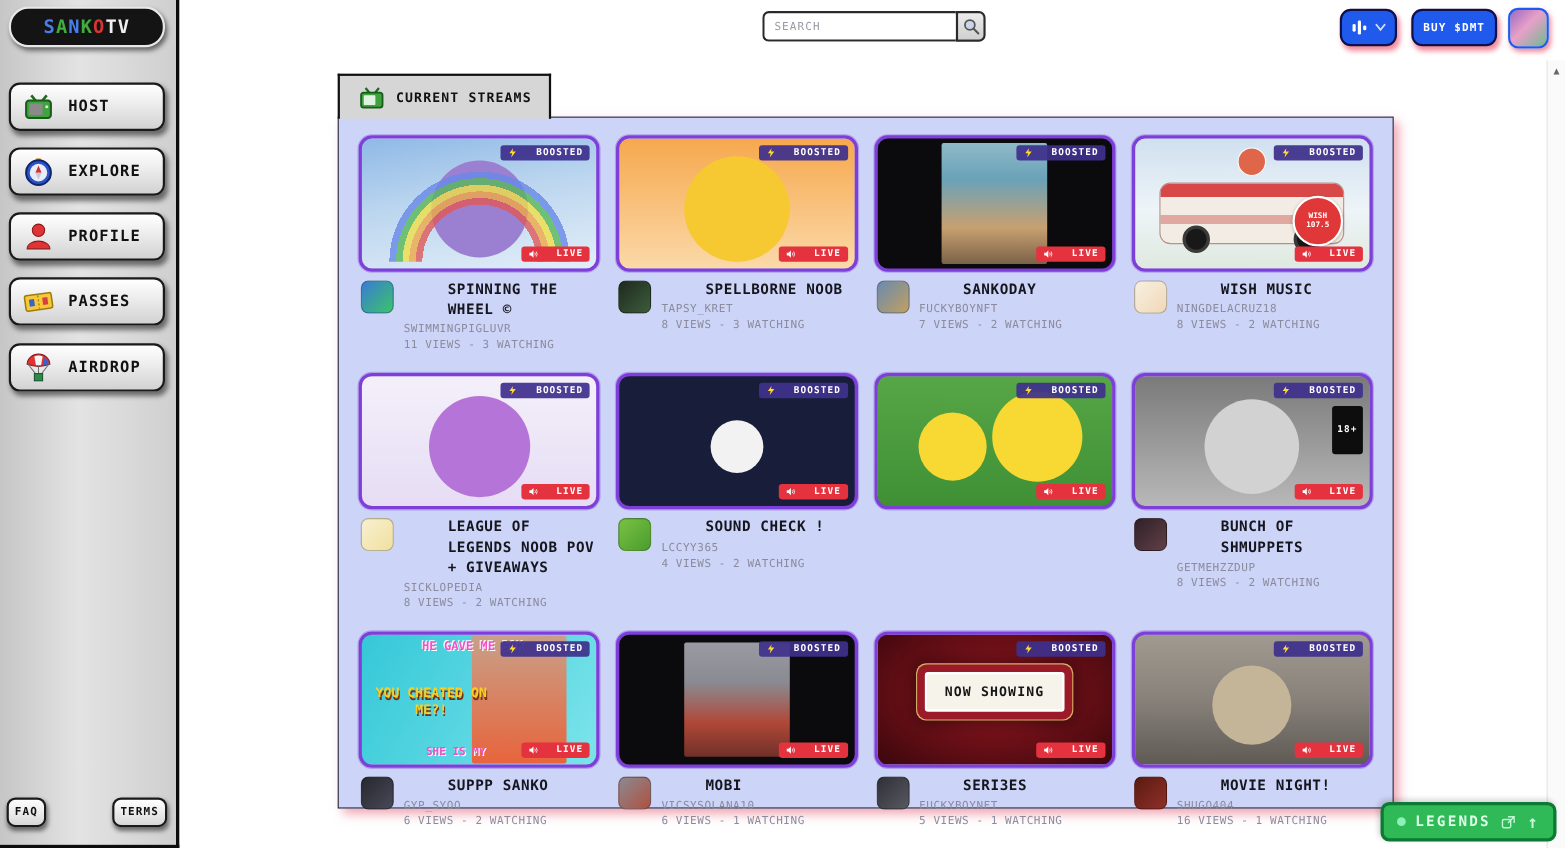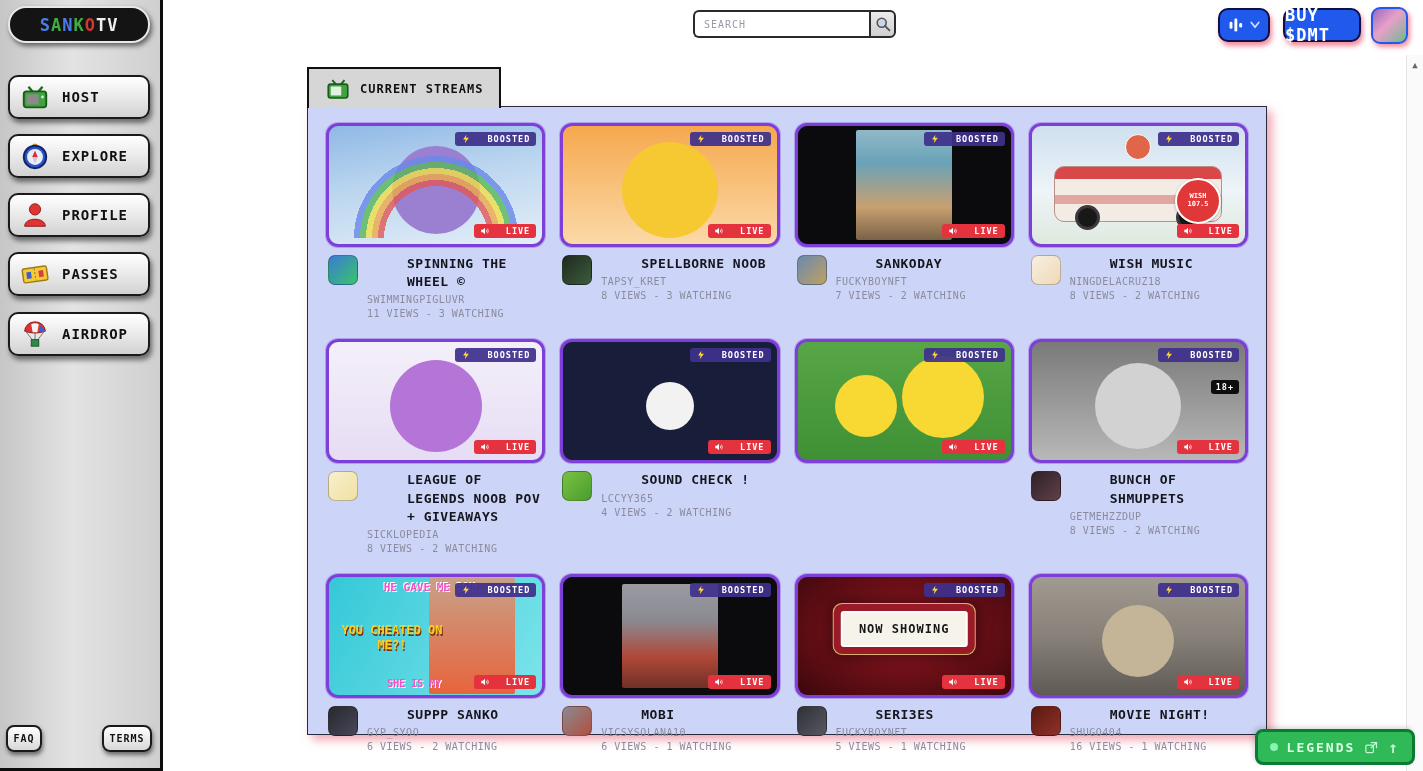--- a/index.html
+++ b/index.html
@@ -37,21 +37,21 @@
     border-radius:6px 0 0 6px; padding:0 9px; font-family:inherit; font-size:10px;
     letter-spacing:1px; color:#333; background:#fff; outline:none; }
   .search-input::placeholder { color:#9a9aa6; }
   .search-btn { width:27px; height:28px; border:2px solid #2a2a2a; border-radius:0 6px 6px 0;
     background: linear-gradient(180deg,#ececec,#cfcfcf); display:flex; align-items:center;
     justify-content:center; cursor:pointer; }
   .blue-btn { position:absolute; top:8px; height:34px; background:#1f5aec;
     border:2px solid #101048; border-radius:10px;
     box-shadow: 2px 4px 5px rgba(238,120,140,.85);
     display:flex; align-items:center; justify-content:center; gap:6px;
-    color:#fff; font-weight:bold; font-size:17px; letter-spacing:1px; cursor:pointer; }
+    color:#fff; font-weight:bold; font-size:10px; letter-spacing:1px; cursor:pointer; }
   #wallet-btn { left:1218px; width:52px; }
   #buy-btn { left:1283px; width:78px; }
   .top-avatar { position:absolute; left:1371px; top:7px; width:37px; height:37px;
     border:2px solid #1f5aec; border-radius:9px;
     background: linear-gradient(135deg,#9a6ac0 0%,#e8a0c8 45%,#70b890 100%);
     box-shadow: 2px 3px 5px rgba(238,120,140,.85); cursor:pointer; }
 
   
   .scrollbar { position:absolute; right:0; top:55px; width:17px; bottom:0;
     background:#fafafa; border-left:1px solid #e4e4e4; }
@@ -72,21 +72,21 @@
 
   
   .card { width:100%; cursor:pointer; }
   .thumb { position:relative; height:124px; border:3px solid #7e3fd8; border-radius:12px;
     overflow:hidden; box-shadow:0 0 0 1px rgba(126,63,216,.35); }
   .badge { position:absolute; display:flex; align-items:flex-start; gap:16px;
     font-weight:bold; font-size:8.5px; letter-spacing:1px; color:#fff;
     padding:2px 6px; border-radius:3px; z-index:3; }
   .boosted { top:6px; right:6px; background:rgba(62,48,140,.93); }
   .live { bottom:6px; right:6px; background:#e4333e; }
-  .age { top:38px; right:6px; background:#0d0d0d; padding:2px 5px; }
+  .age { top:27px; right:6px; background:#0d0d0d; padding:17px 5px; }
   .badge svg { width:10px; height:10px; }
   .blob { position:absolute; border-radius:50%; left:50%; top:54%;
     transform:translate(-50%,-50%); filter:blur(0.5px); }
   .blob.b2 { z-index:1; }
   .photo { position:absolute; left:50%; top:50%; transform:translate(-50%,-50%);
     border-radius:2px; }
   .rainbow { position:absolute; bottom:6px; left:50%; transform:translateX(-50%);
     width:214px; height:104px; border-radius:214px 214px 0 0;
     background: radial-gradient(circle at 50% 100%, rgba(0,0,0,0) 52px, #e05858 52px 58px,
       #f0a848 58px 64px, #f0e048 64px 70px, #58b858 70px 76px, #6888e8 76px 82px,

